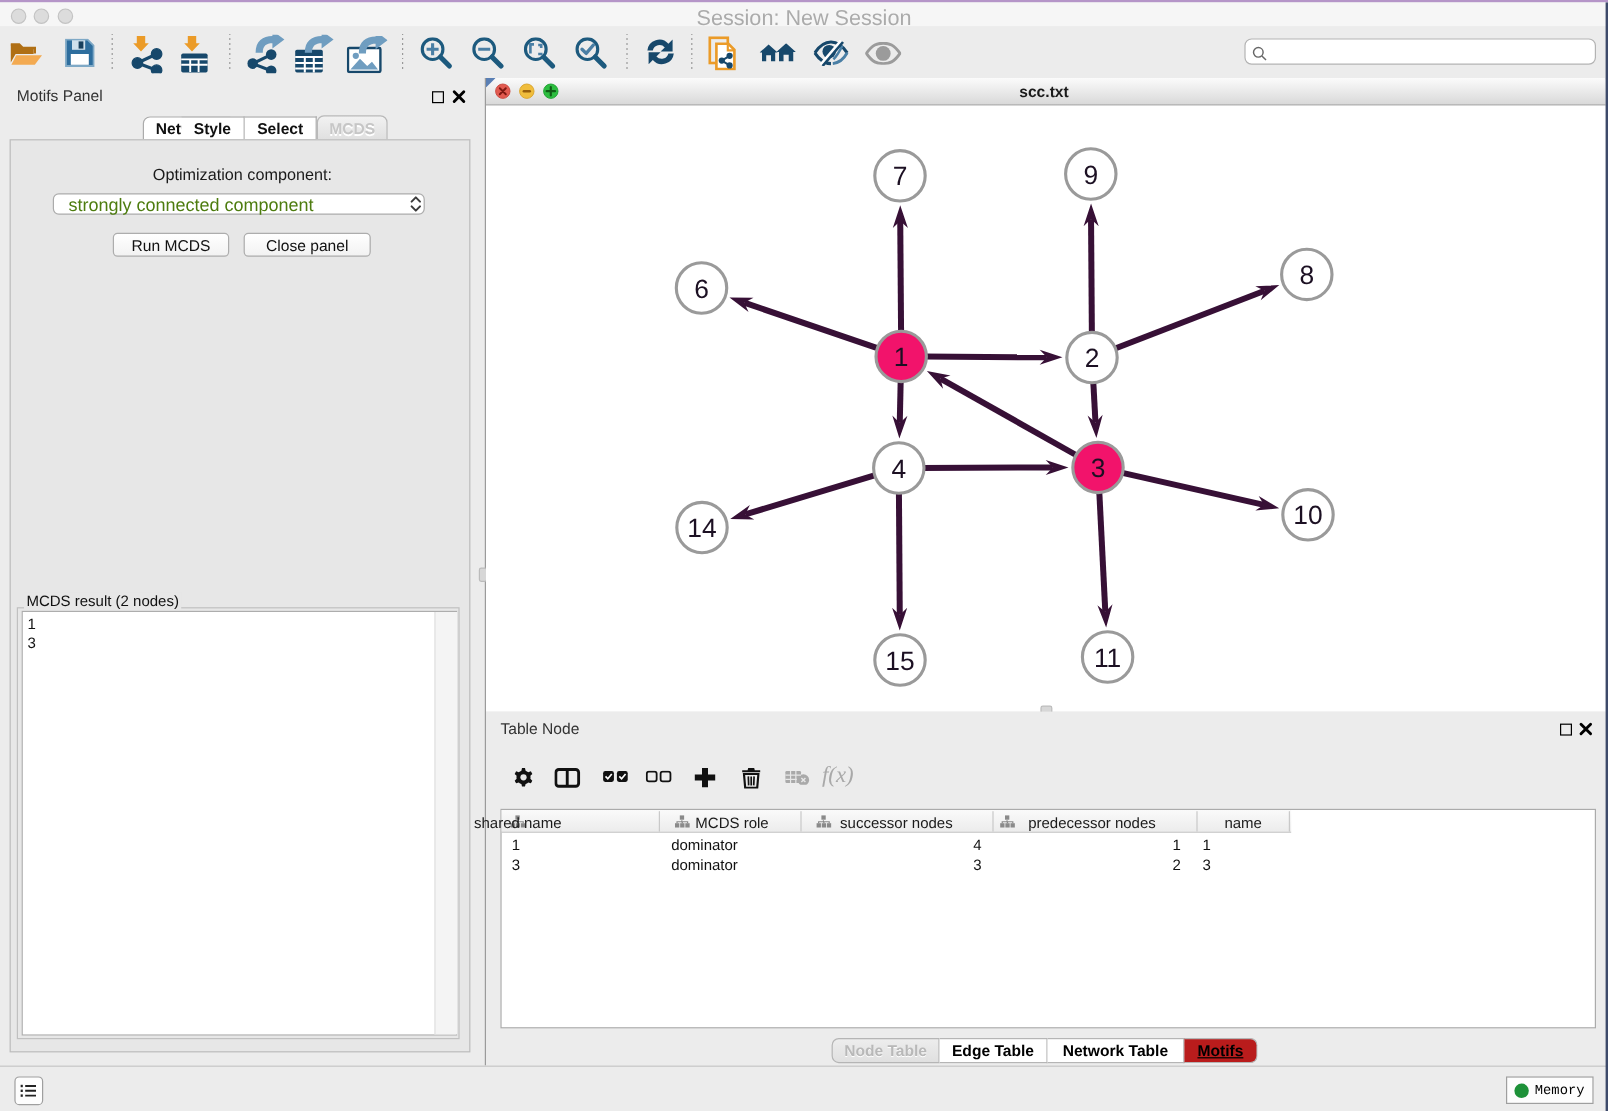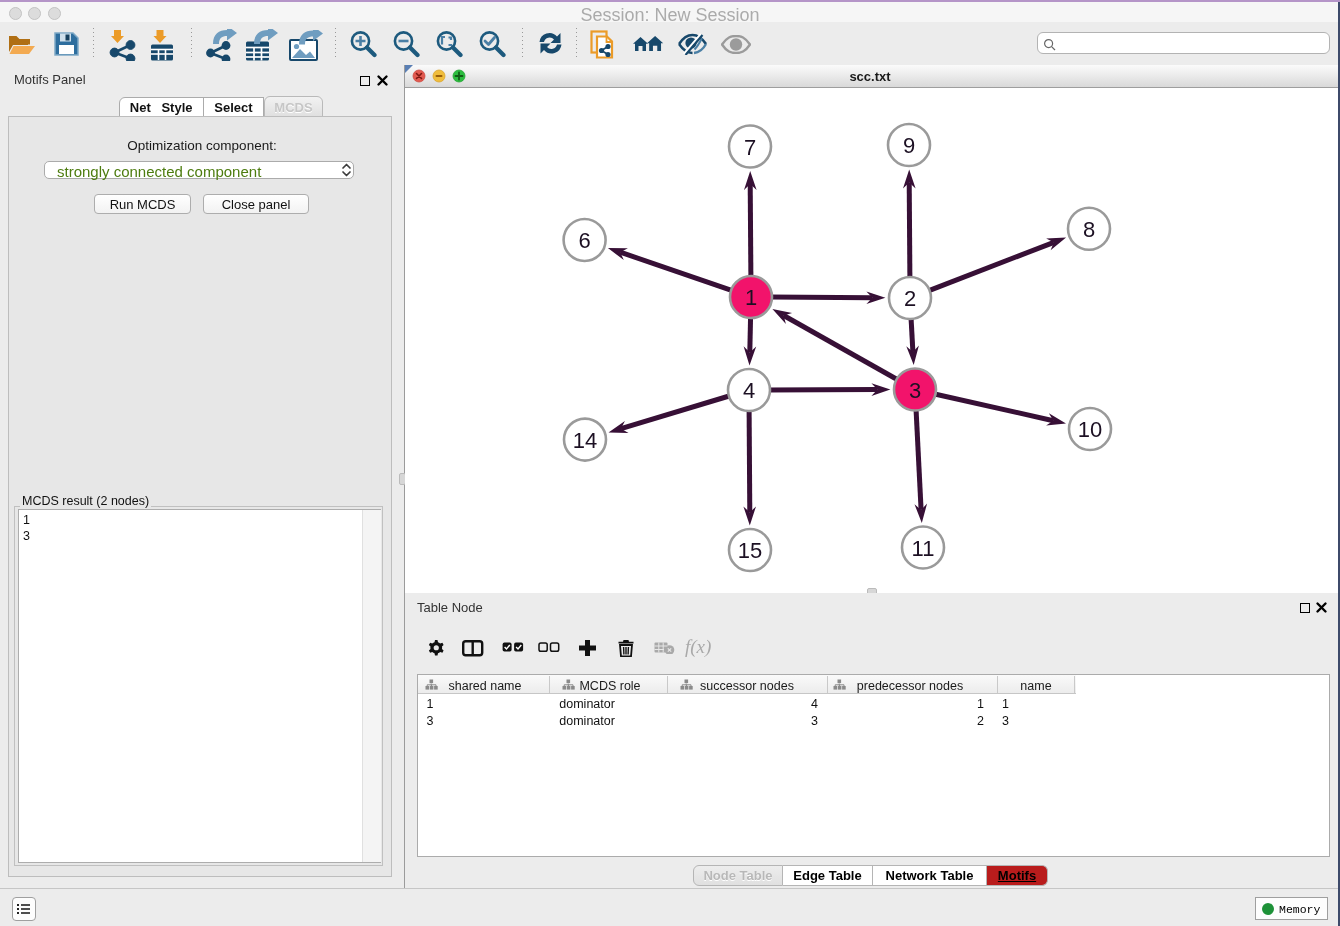--- a/index.html
+++ b/index.html
@@ -376,21 +376,21 @@
     </svg>
 <svg class="abs" style="left:833px;top:679px" width="13" height="11" viewBox="0 0 13 11">
       <g fill="#8a8a8a">
         <rect x="4.5" y="0.5" width="3.6" height="3.6"></rect>
         <rect x="0.5" y="7" width="3.6" height="3.6"></rect>
         <rect x="4.8" y="7" width="3.6" height="3.6"></rect>
         <rect x="9.1" y="7" width="3.6" height="3.6"></rect>
         <path d="M6.2 4.5 L6.2 6.5 M2.2 7 L2.2 5.8 L11 5.8 L11 7 M6.6 5.8 L6.6 7" stroke="#8a8a8a" stroke-width="1" fill="none"></path>
       </g>
     </svg>
-<div class="abs" style="left:395px;top:679px;width:180px;font-size:12.5px;color:#1a1a1a;text-align:center;">shared name</div>
+<div class="abs" style="left:395px;top:679px;width:180px;font-size:12.5px;color:#1a1a1a;text-align:left;">shared name</div>
 <div class="abs" style="left:520px;top:679px;width:180px;font-size:12.5px;color:#1a1a1a;text-align:center;">MCDS role</div>
 <div class="abs" style="left:657px;top:679px;width:180px;font-size:12.5px;color:#1a1a1a;text-align:center;">successor nodes</div>
 <div class="abs" style="left:820px;top:679px;width:180px;font-size:12.5px;color:#1a1a1a;text-align:center;">predecessor nodes</div>
 <div class="abs" style="left:946px;top:679px;width:180px;font-size:12.5px;color:#1a1a1a;text-align:center;">name</div>
 </div>
 <div id="tablerows">
 <div class="abs" style="left:426.5px;top:697px;font-size:12.5px;color:#111;">1</div>
 <div class="abs" style="left:559.3px;top:697px;font-size:12.5px;color:#111;">dominator</div>
 <div class="abs" style="left:718px;top:697px;width:100px;font-size:12.5px;color:#111;text-align:right;">4</div>
 <div class="abs" style="left:884px;top:697px;width:100px;font-size:12.5px;color:#111;text-align:right;">1</div>

